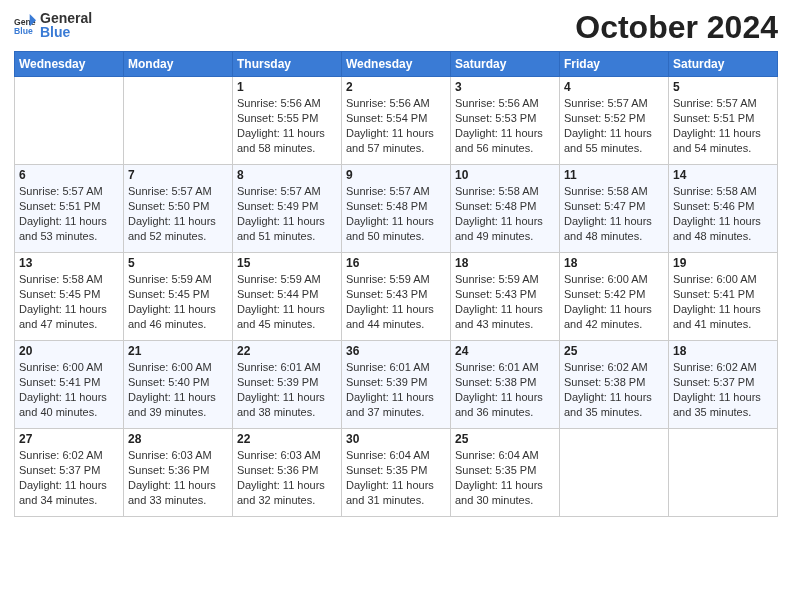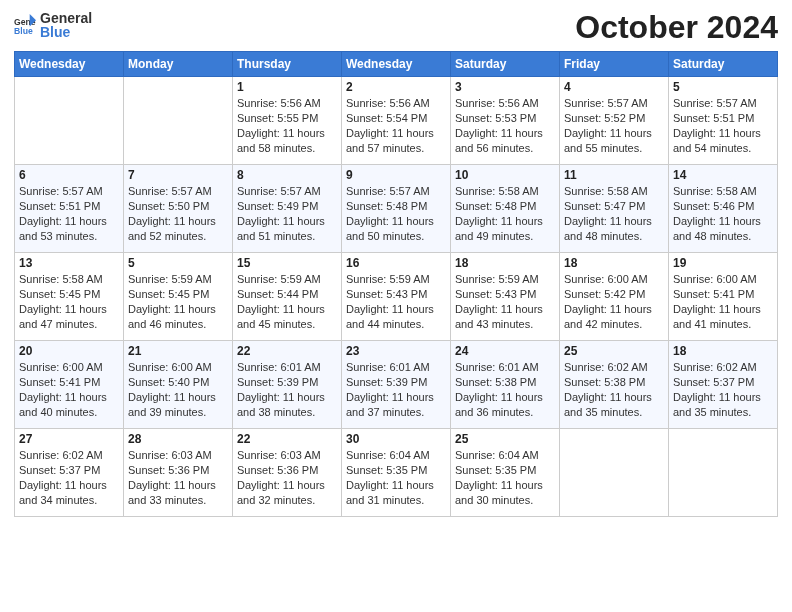--- a/index.html
+++ b/index.html
@@ -257,21 +257,21 @@
 Sunset: 5:40 PM
 Daylight: 11 hours and 39 minutes.</div>
           </td>
           <td>
             <span class="day-number">22</span>
             <div class="cell-info" style="white-space: pre-line;">Sunrise: 6:01 AM
 Sunset: 5:39 PM
 Daylight: 11 hours and 38 minutes.</div>
           </td>
           <td>
-            <span class="day-number">23</span>
+            <span class="day-number">36</span>
             <div class="cell-info" style="white-space: pre-line;">Sunrise: 6:01 AM
 Sunset: 5:39 PM
 Daylight: 11 hours and 37 minutes.</div>
           </td>
           <td>
             <span class="day-number">24</span>
             <div class="cell-info" style="white-space: pre-line;">Sunrise: 6:01 AM
 Sunset: 5:38 PM
 Daylight: 11 hours and 36 minutes.</div>
           </td>

